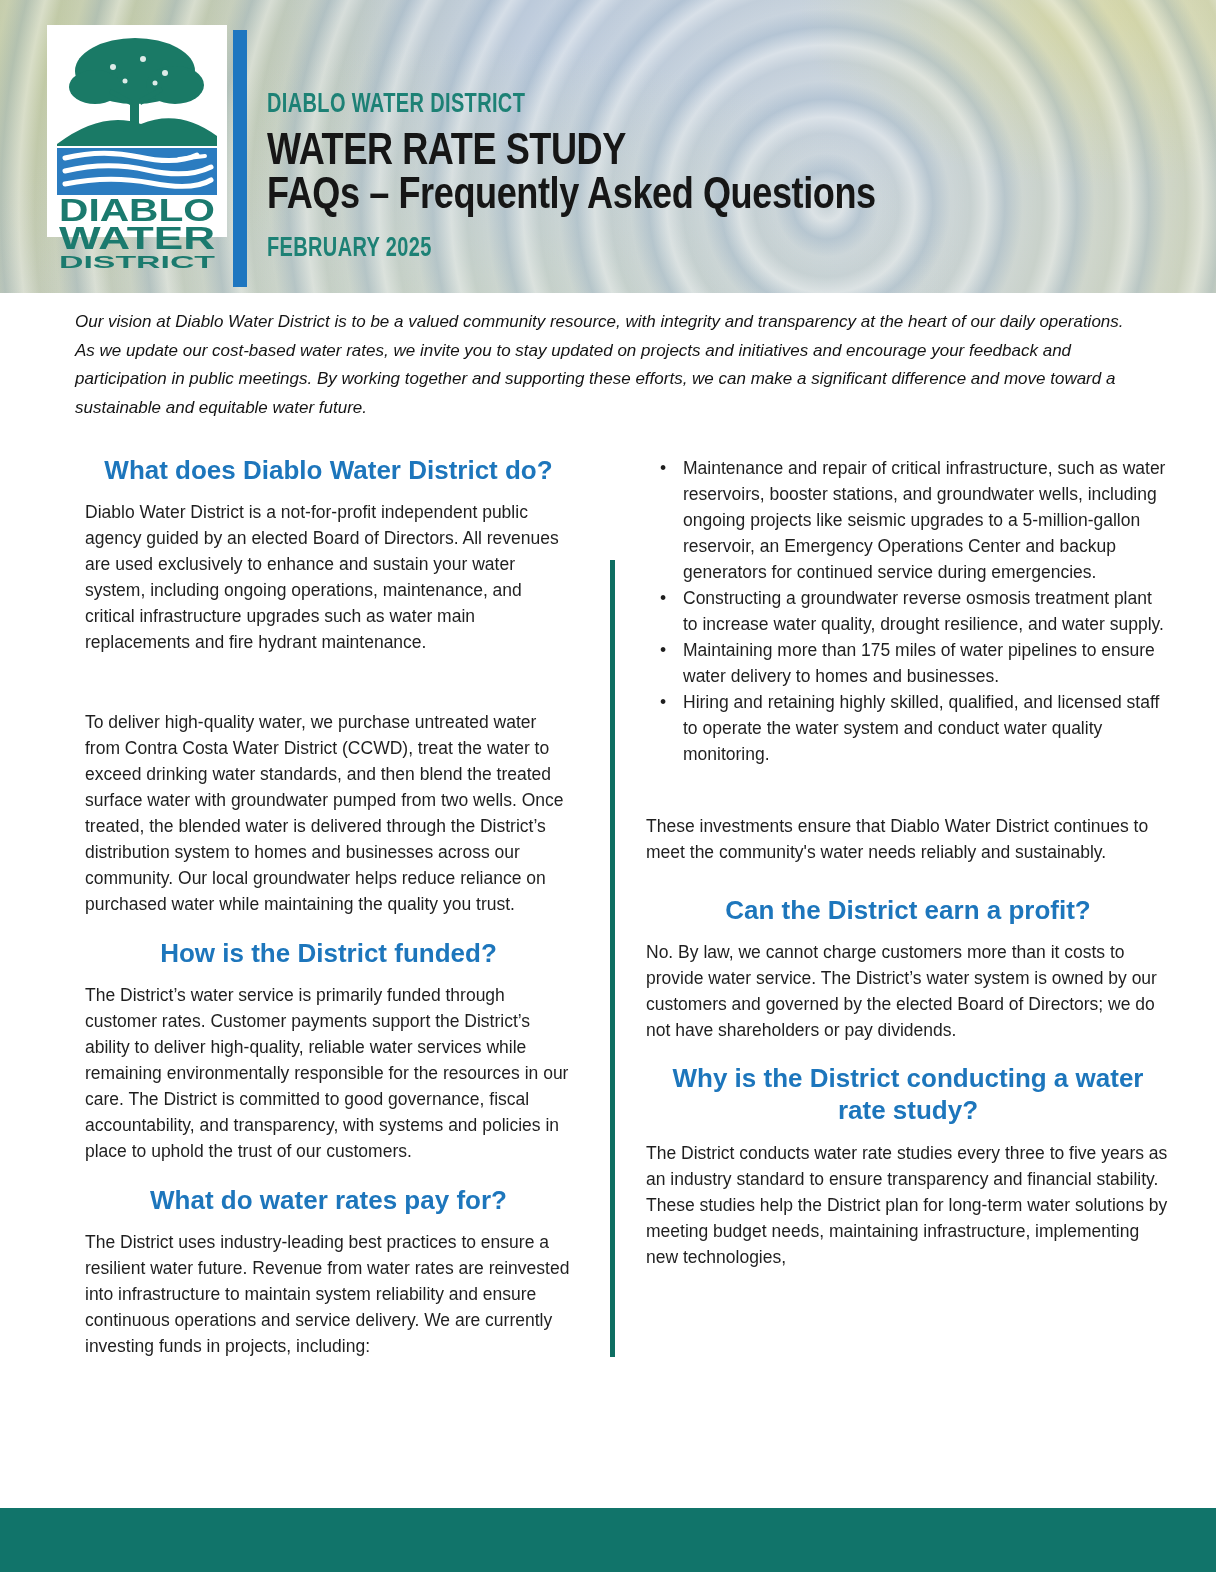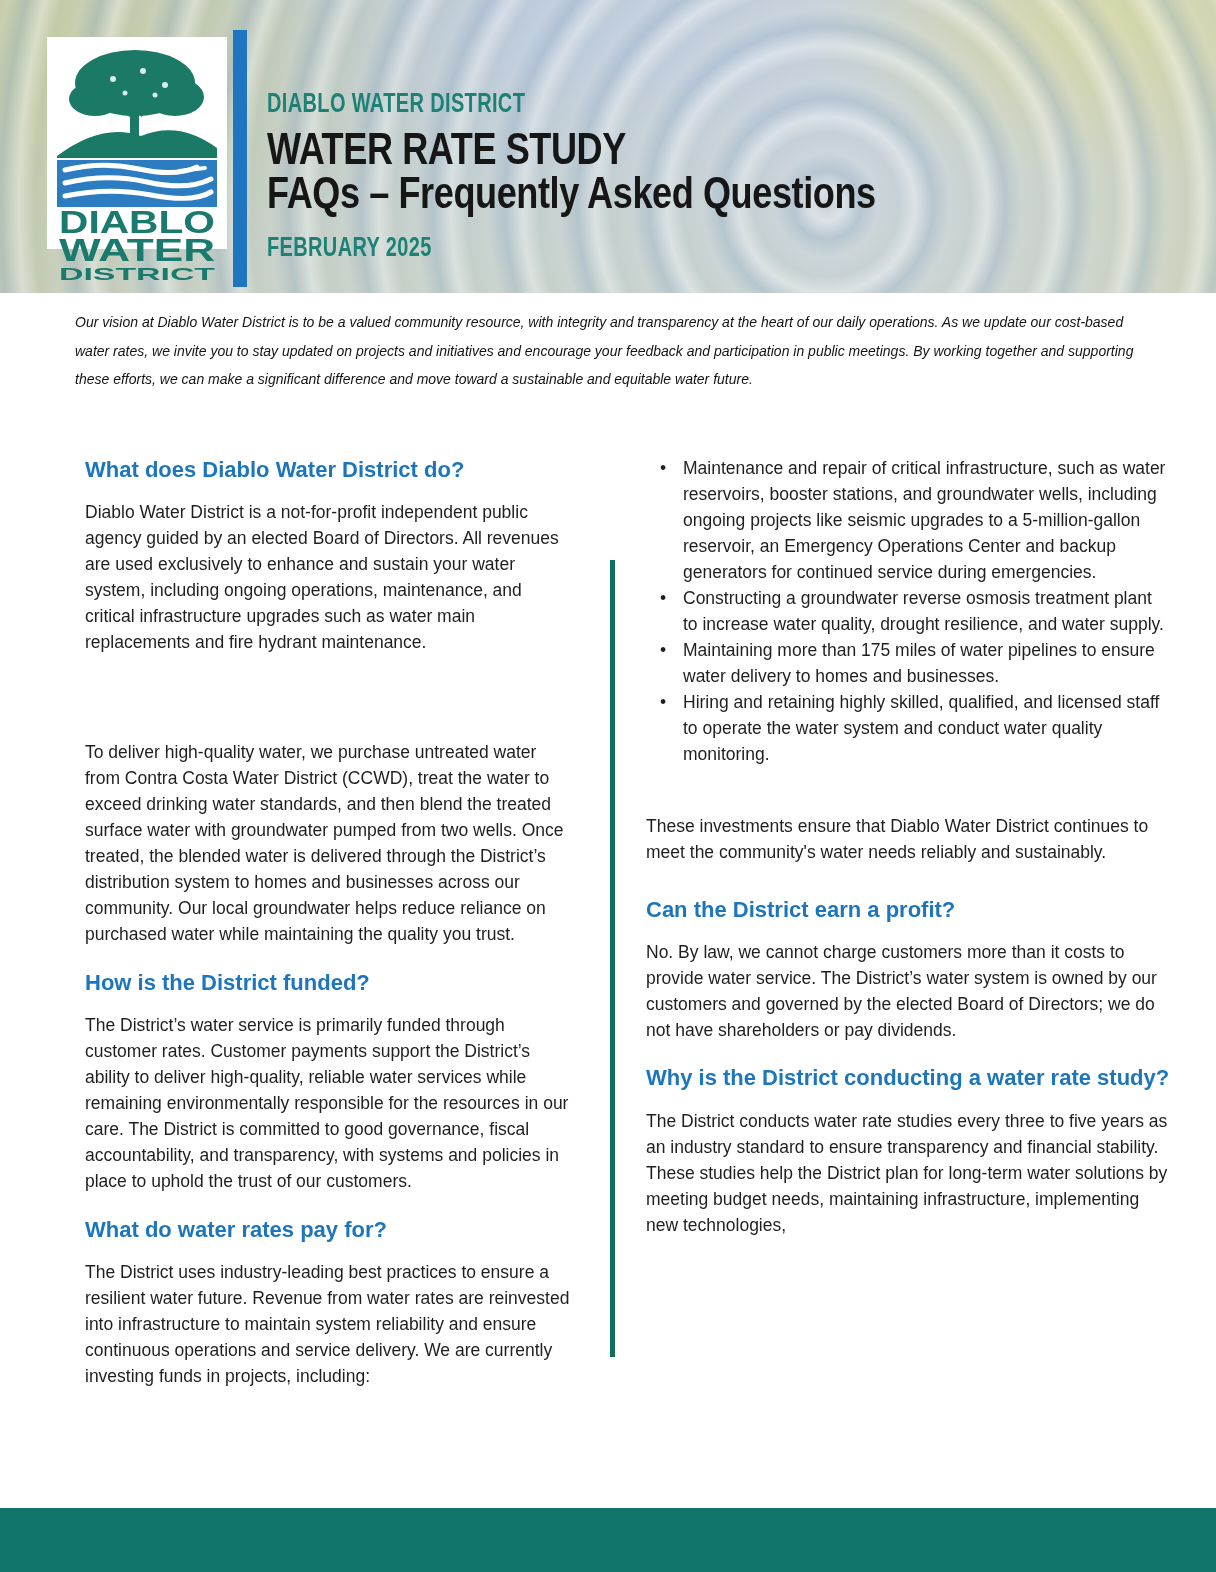--- a/index.html
+++ b/index.html
@@ -19,21 +19,21 @@
       repeating-radial-gradient(circle at 68% 70%,
         rgba(255,255,255,0) 0px, rgba(255,255,255,0.38) 16px,
         rgba(146,172,198,0.30) 34px, rgba(255,255,255,0.10) 52px,
         rgba(146,172,198,0) 72px),
       radial-gradient(ellipse 420px 240px at 90% 6%, rgba(214,214,156,0.80), rgba(214,214,156,0) 70%),
       radial-gradient(ellipse 520px 320px at 4% 18%, rgba(193,202,162,0.85), rgba(193,202,162,0) 72%),
       radial-gradient(ellipse 760px 420px at 38% 115%, rgba(204,213,188,0.70), rgba(204,213,188,0) 70%),
       linear-gradient(100deg,#c2c9ae 0%,#bccadb 42%,#c6d1da 70%,#ccd2bc 100%);
   }
   .logo-box{
-    position:absolute;left:47px;top:37px;width:180px;height:212px;
+    position:absolute;left:47px;top:25px;width:180px;height:212px;
     background:#ffffff;
   }
   .hero-bar{
     position:absolute;left:233px;top:30px;width:14px;height:257px;
     background:#1e76c0;
   }
   .hero-line{position:absolute;left:267px;white-space:nowrap;}
   .condensed{
     display:inline-block;
     transform:scaleX(0.74);transform-origin:left center;
@@ -46,34 +46,35 @@
     letter-spacing:-0.5px;
     transform:scaleX(0.82);transform-origin:left center;
     display:inline-block;
   }
   .t1{top:124px;}
   .t2{top:168px;}
   .hero-date{top:232px;}
   
   .intro{
     position:absolute;left:75px;top:308px;width:1066px;
-    font-style:italic;font-size:14px;line-height:28.5px;color:#141414;
+    font-style:italic;font-size:17px;line-height:28.5px;color:#141414;
     margin:0;
   }
   
   .col{position:absolute;font-size:17.5px;line-height:26px;}
   .col-left{left:85px;top:455px;width:487px;}
   .col-right{left:646px;top:443px;width:524px;}
   .col h2{
-    font-size:22px;line-height:30px;font-weight:700;color:#1d76bc;
+    font-size:26px;line-height:30px;font-weight:700;color:#1d76bc;
     margin:21px 0 14px 0;
+    text-align:center;
   }
   .col h2.first{margin-top:0;}
   .col p{margin:0;}
-  .col p.gap-after{margin-bottom:84px;}
+  .col p.gap-after{margin-bottom:54px;}
   .bullets{
     list-style:none;margin:12px 0 0 0;padding:0;
   }
   .bullets li{position:relative;padding-left:37px;}
   .bullets li::before{
     content:"\2022";
     position:absolute;left:14px;top:0;
   }
   .closing{margin-top:46px !important;}
   .h2-profit{margin-top:30px !important;}

